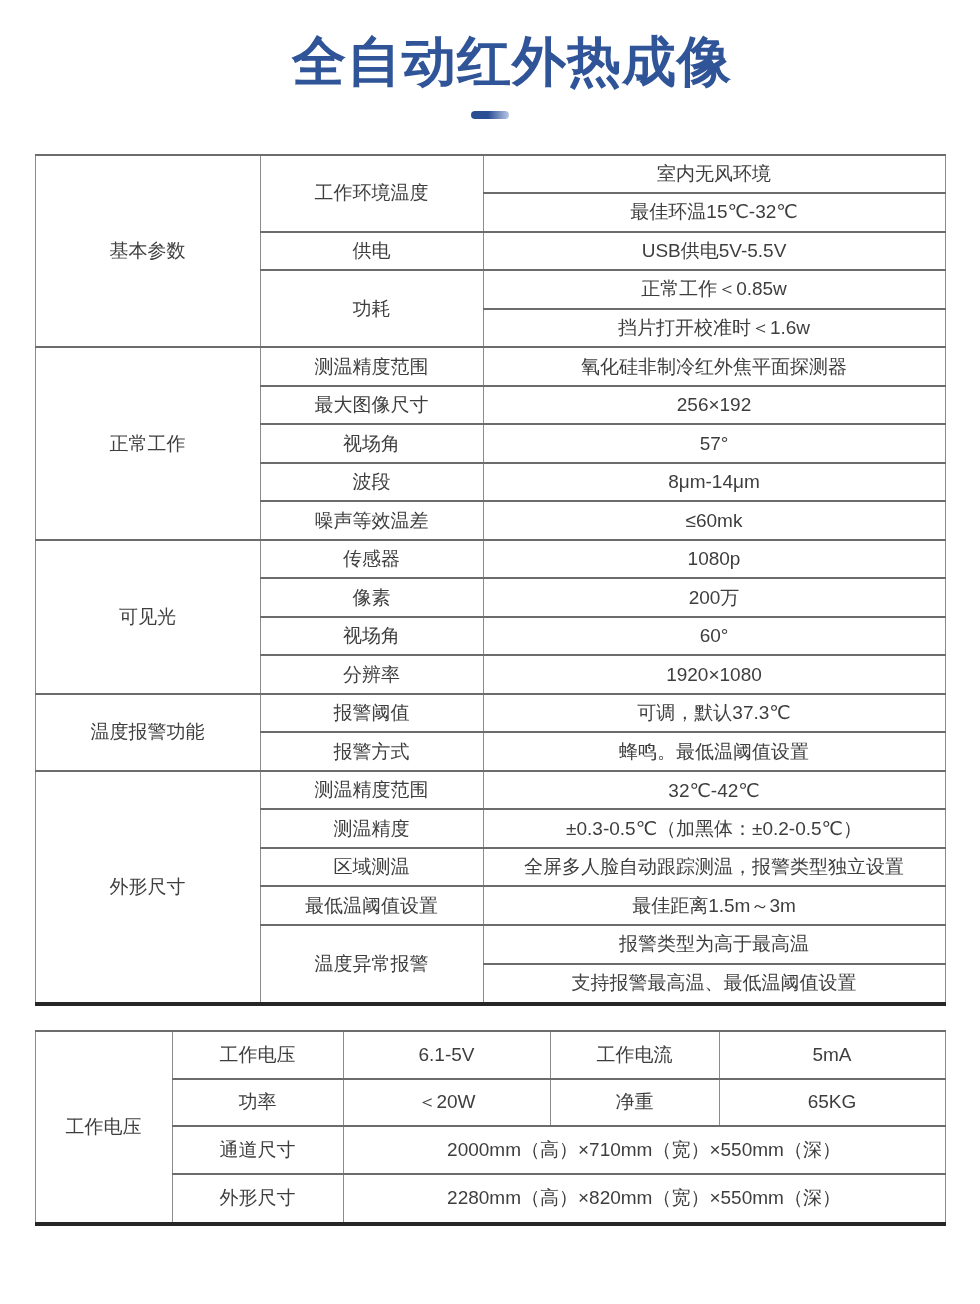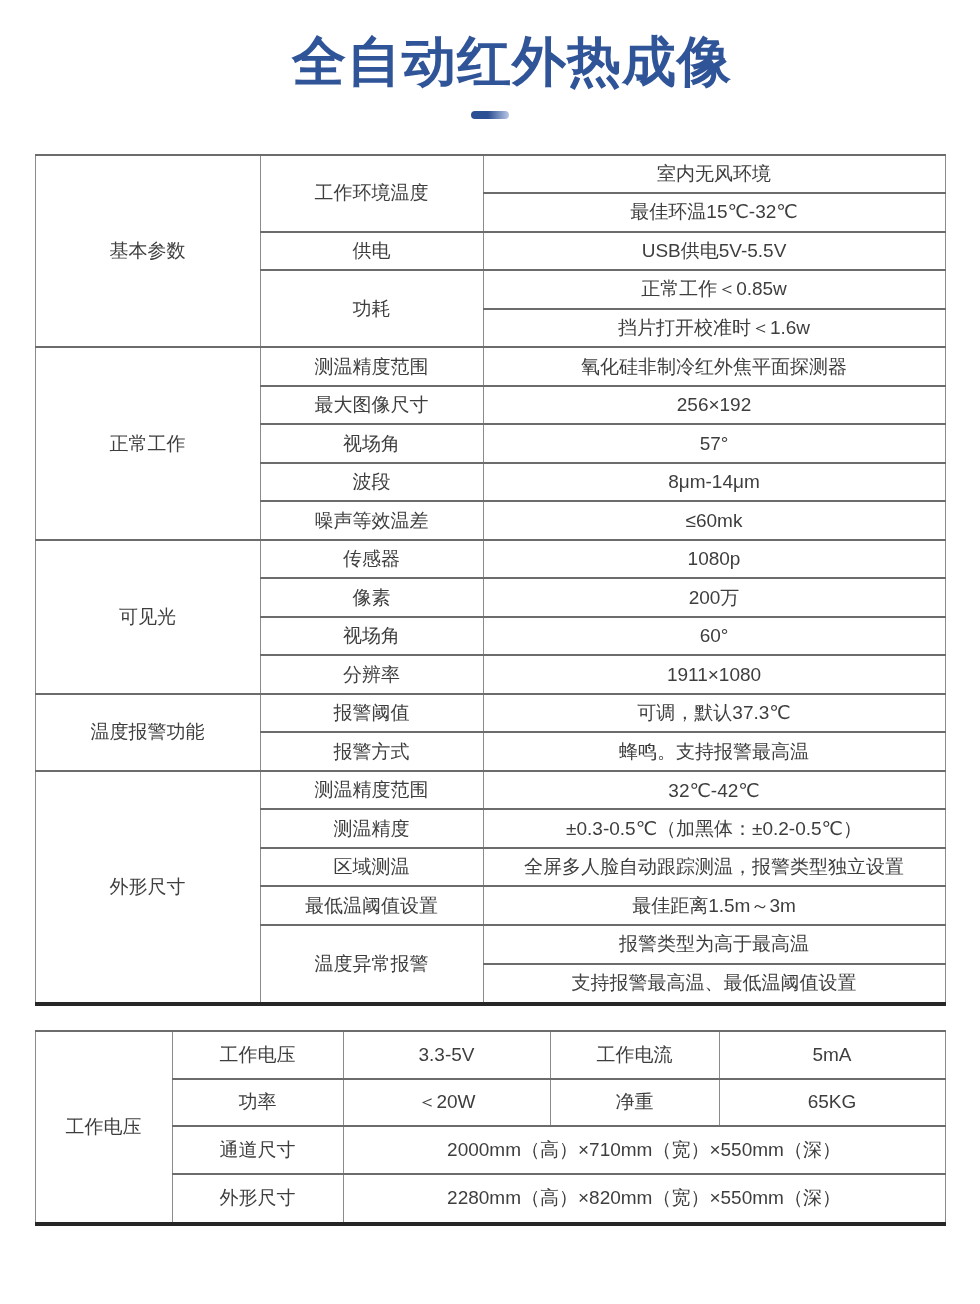--- a/index.html
+++ b/index.html
@@ -124,31 +124,31 @@
       <tr>
         <td>像素</td>
         <td>200万</td>
       </tr>
       <tr>
         <td>视场角</td>
         <td>60°</td>
       </tr>
       <tr>
         <td>分辨率</td>
-        <td>1911×1080</td>
+        <td>1920×1080</td>
       </tr>
 
       <tr>
         <td class="cat" rowspan="2">温度报警功能</td>
         <td>报警阈值</td>
         <td>可调，默认37.3℃</td>
       </tr>
       <tr>
         <td>报警方式</td>
-        <td>蜂鸣。支持报警最高温</td>
+        <td>蜂鸣。最低温阈值设置</td>
       </tr>
 
       <tr>
         <td class="cat" rowspan="6">外形尺寸</td>
         <td>测温精度范围</td>
         <td>32℃-42℃</td>
       </tr>
       <tr>
         <td>测温精度</td>
         <td>±0.3-0.5℃（加黑体：±0.2-0.5℃）</td>
@@ -176,21 +176,21 @@
         <col style="width:137px">
         <col style="width:171px">
         <col style="width:207px">
         <col style="width:169px">
         <col style="width:226px">
       </colgroup>
     <tbody>
       <tr>
         <td class="cat" rowspan="4">工作电压</td>
         <td>工作电压</td>
-        <td>3.3-5V</td>
+        <td>6.1-5V</td>
         <td>工作电流</td>
         <td>5mA</td>
       </tr>
       <tr>
         <td>功率</td>
         <td>＜20W</td>
         <td>净重</td>
         <td>65KG</td>
       </tr>
       <tr>

